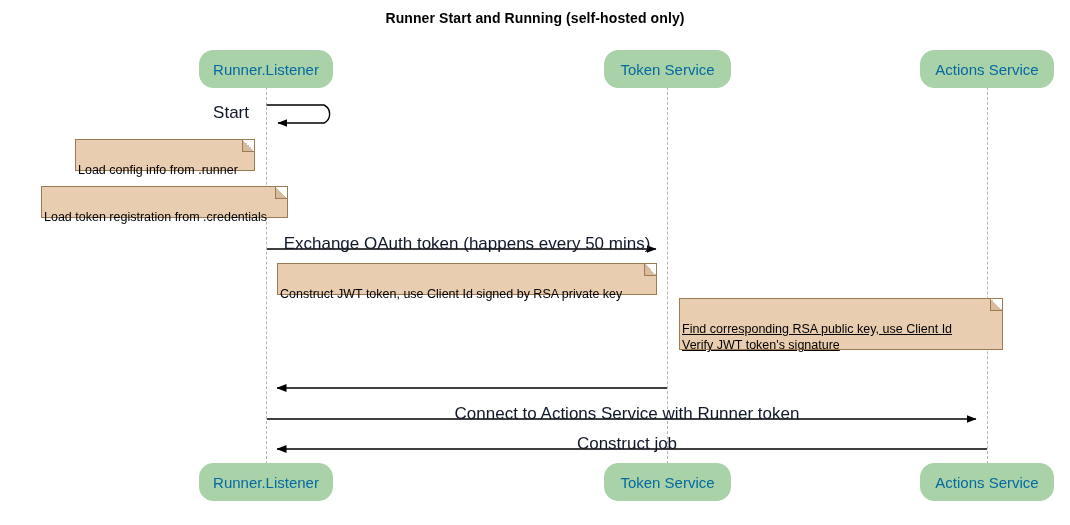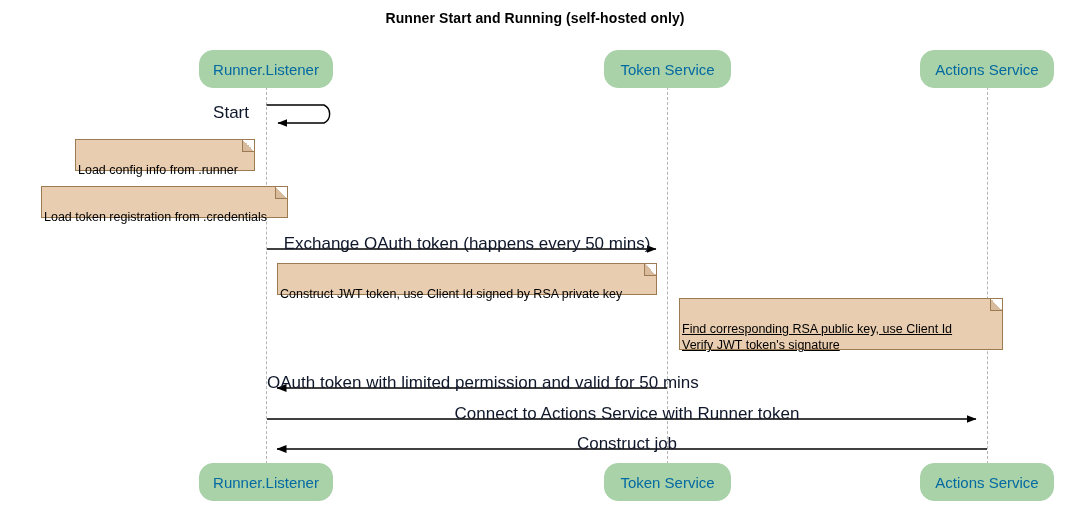--- a/index.html
+++ b/index.html
@@ -148,21 +148,20 @@
 
     <g>
       <line x1="987" y1="449" x2="277" y2="449" stroke="#000000" stroke-width="1.4" marker-end="url(#arrow-left)"></line>
     </g>
   </svg>
 
   <div class="msg-label right-al" style="left:164px; top:103px; width:85px;">Start</div>
 
   <div class="msg-label" style="left:267px; top:234px; width:400px;">Exchange OAuth token (happens every 50 mins)</div>
 
-  <div class="msg-label" style="left:267px; top:373px; width:400px;">OAuth token with limited permission and valid for 50 mins</div>
 
   <div class="msg-label" style="left:267px; top:404px; width:720px;">Connect to Actions Service with Runner token</div>
 
   <div class="msg-label" style="left:267px; top:434px; width:720px;">Construct job</div>
 
   <div class="note" style="left:75px; top:139px; width:180px; height:32px;">
     <span>Load config info from .runner</span>
     <span class="fold"></span>
   </div>
 

